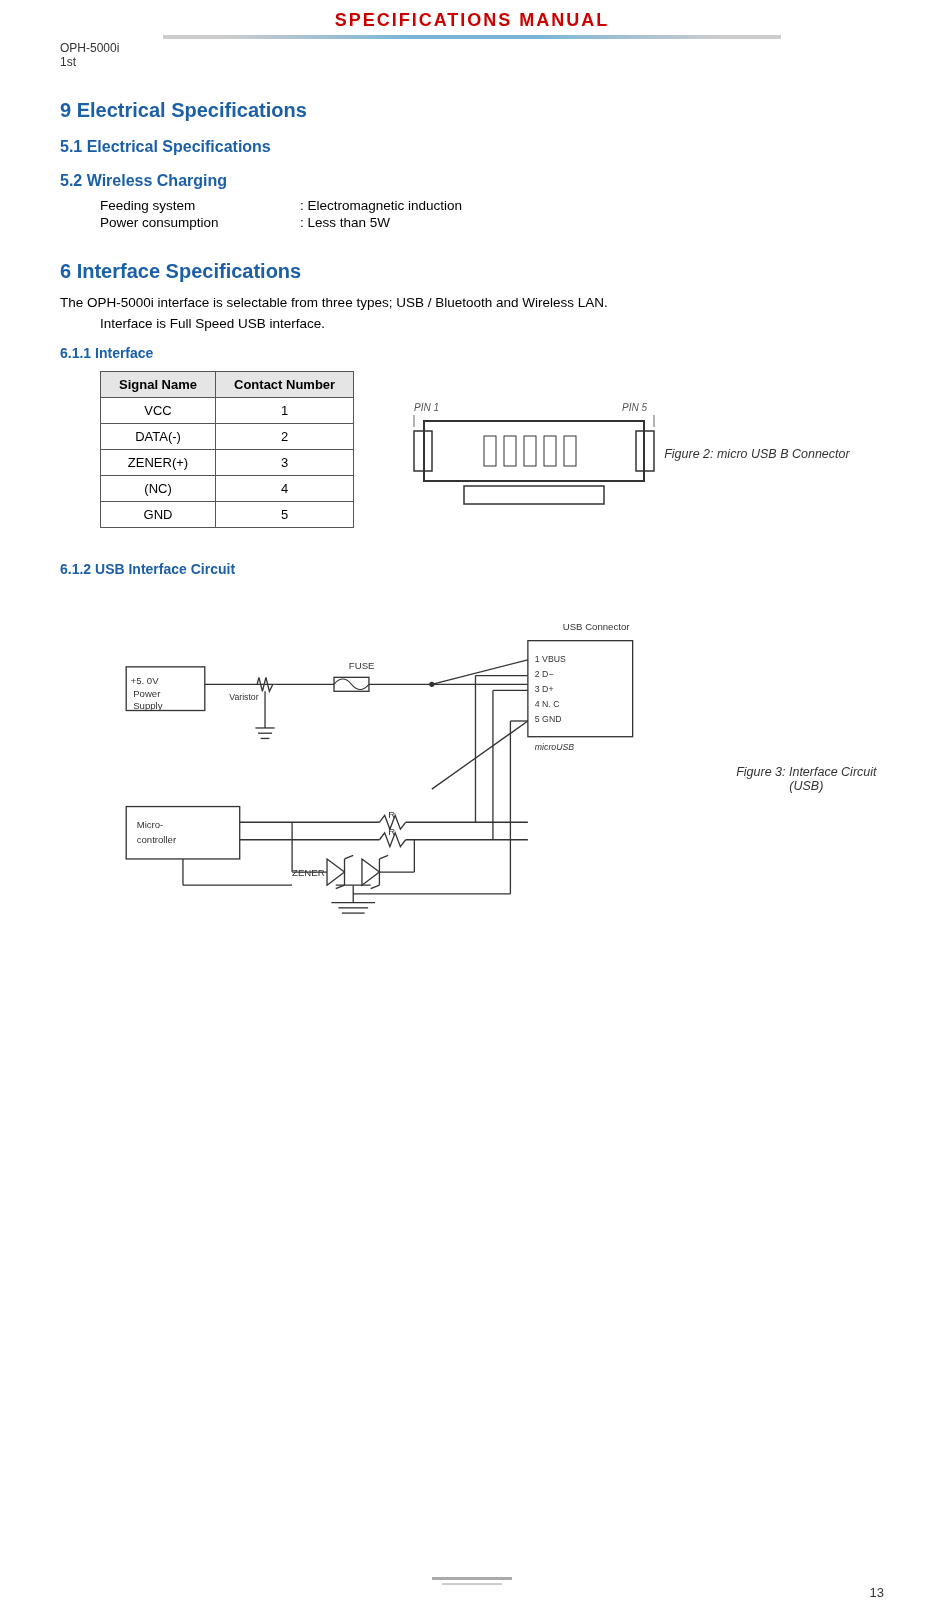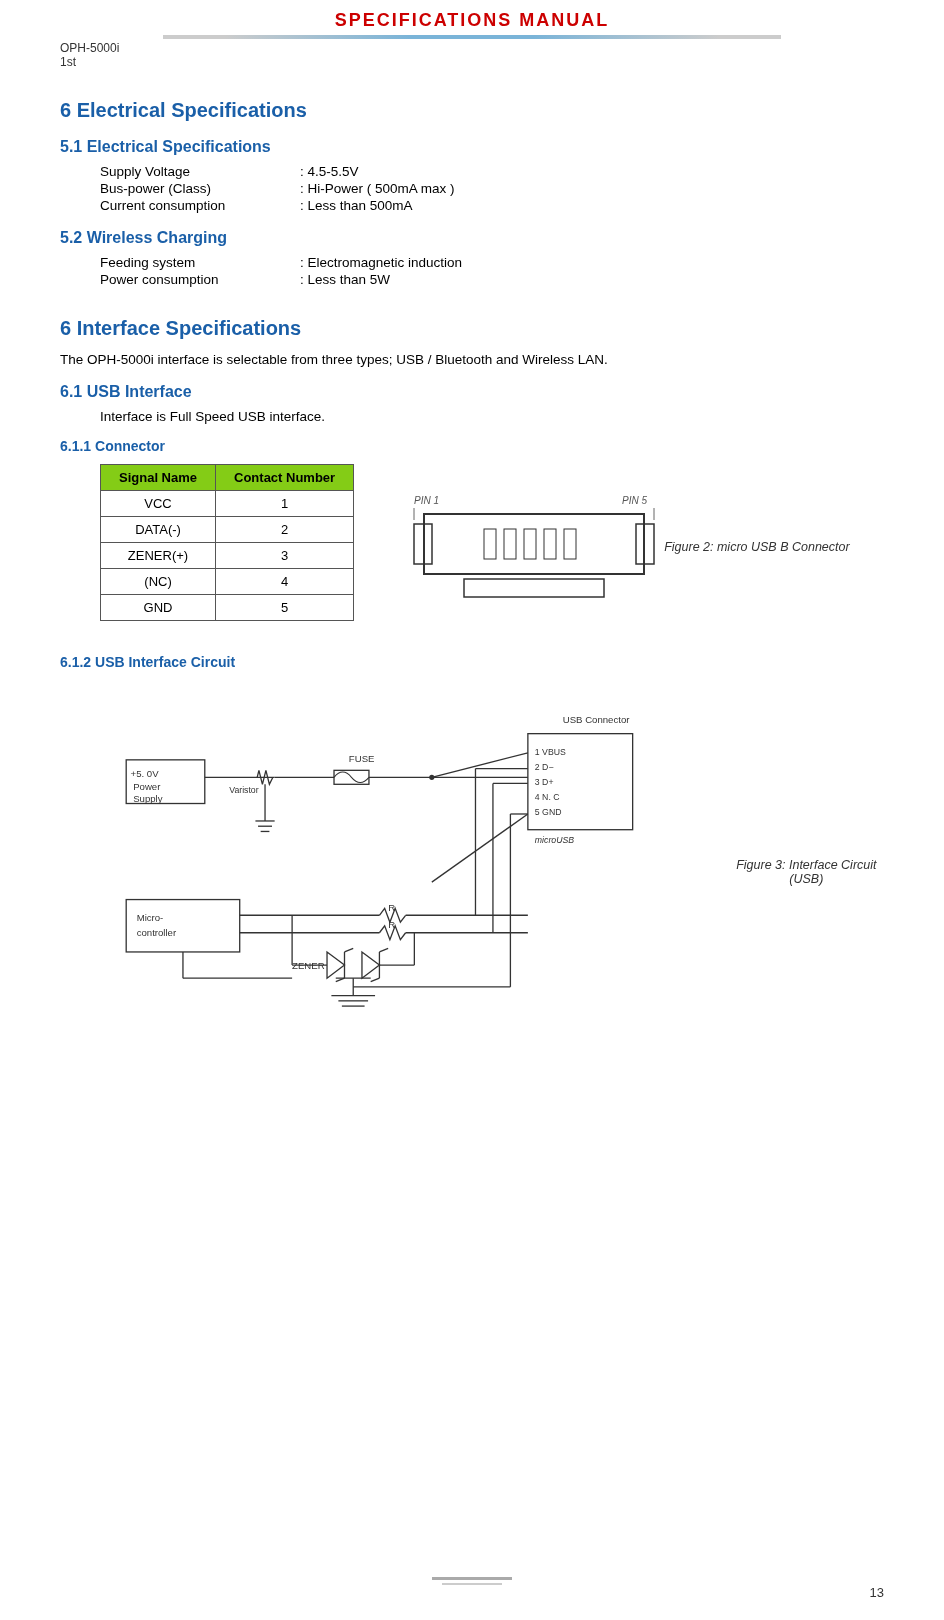--- a/index.html
+++ b/index.html
@@ -114,21 +114,21 @@
       border-collapse: collapse;
       font-size: 13px;
       min-width: 240px;
     }
     .signal-table th, .signal-table td {
       border: 1px solid #555;
       padding: 5px 18px;
       text-align: center;
     }
     .signal-table th {
-      background: #84cc16;
+      background: #e5e5e5;
       font-weight: bold;
     }
 
     
     .usb-diagram {
       display: flex;
       flex-direction: row;
       align-items: center;
       margin-left: 20px;
     }
@@ -188,57 +188,42 @@
 
   <div class="header">
     <div class="header-title">SPECIFICATIONS MANUAL</div>
     <div class="header-line"></div>
     <div class="header-doc-info">
       <span>OPH-5000i</span><br>
       <span>1st</span>
     </div>
   </div>
 
-  <div class="section-title">6   Electrical Specifications</div>
+  <div class="section-title">9   Electrical Specifications</div>
 
   <div class="subsection-title">5.1   Electrical Specifications</div>
-  <div class="spec-block">
-    <div class="spec-row">
-      <span class="spec-label">Supply Voltage</span>
-      <span class="spec-value">: 4.5-5.5V</span>
-    </div>
-    <div class="spec-row">
-      <span class="spec-label">Bus-power (Class)</span>
-      <span class="spec-value">: Hi-Power ( 500mA max )</span>
-    </div>
-    <div class="spec-row">
-      <span class="spec-label">Current consumption</span>
-      <span class="spec-value">: Less than 500mA</span>
-    </div>
-  </div>
 
   <div class="subsection-title">5.2   Wireless Charging</div>
   <div class="spec-block">
     <div class="spec-row">
       <span class="spec-label">Feeding system</span>
       <span class="spec-value">: Electromagnetic induction</span>
     </div>
     <div class="spec-row">
       <span class="spec-label">Power consumption</span>
       <span class="spec-value">: Less than 5W</span>
     </div>
   </div>
 
   <div class="section-title">6   Interface Specifications</div>
   <div class="intro-para">The OPH-5000i interface is selectable from three types; USB / Bluetooth and Wireless LAN.</div>
 
-  <div class="subsection-title">6.1   USB Interface</div>
   <div class="interface-desc">Interface is Full Speed USB interface.</div>
 
-  <div class="subsubsection-title">6.1.1   Connector</div>
+  <div class="subsubsection-title">6.1.1   Interface</div>
 
   <div class="connector-area">
 
     <div>
       <table class="signal-table">
         <thead>
           <tr>
             <th>Signal Name</th>
             <th>Contact Number</th>
           </tr>

